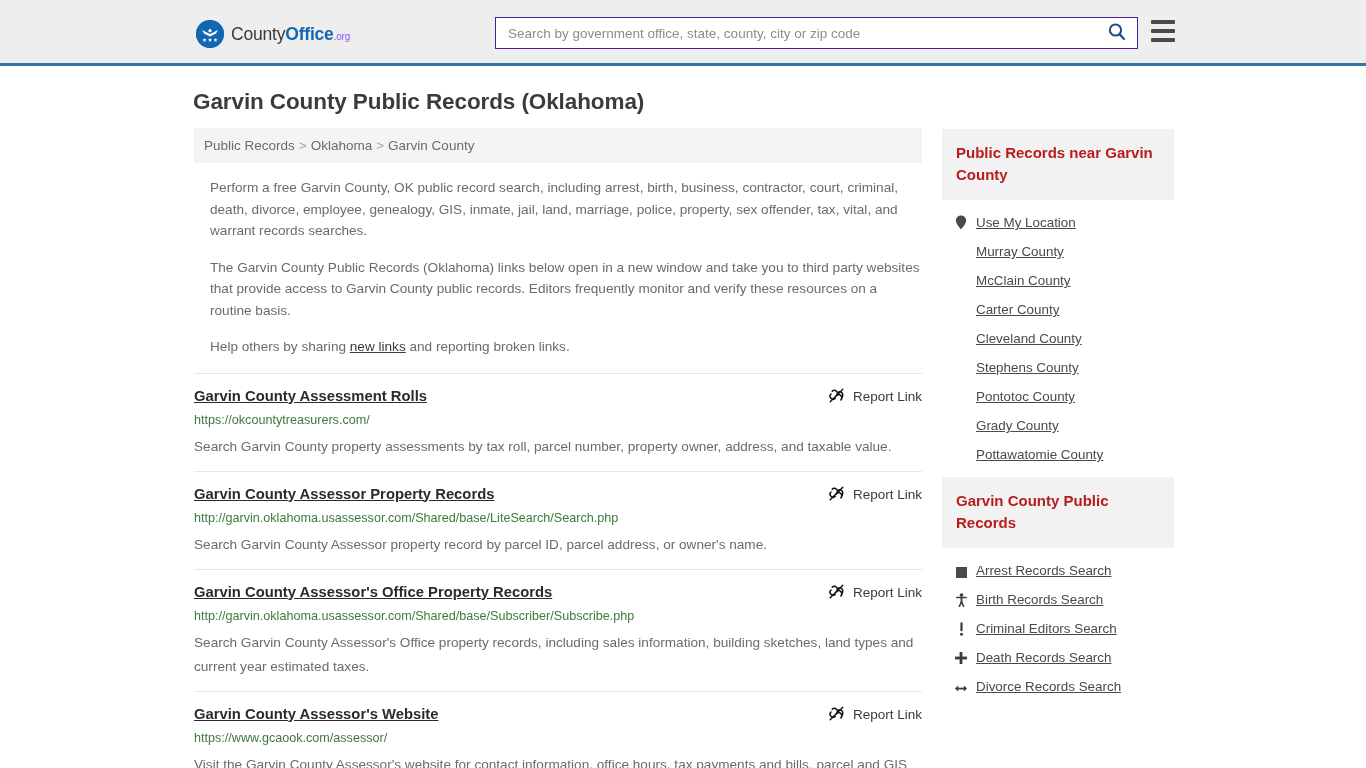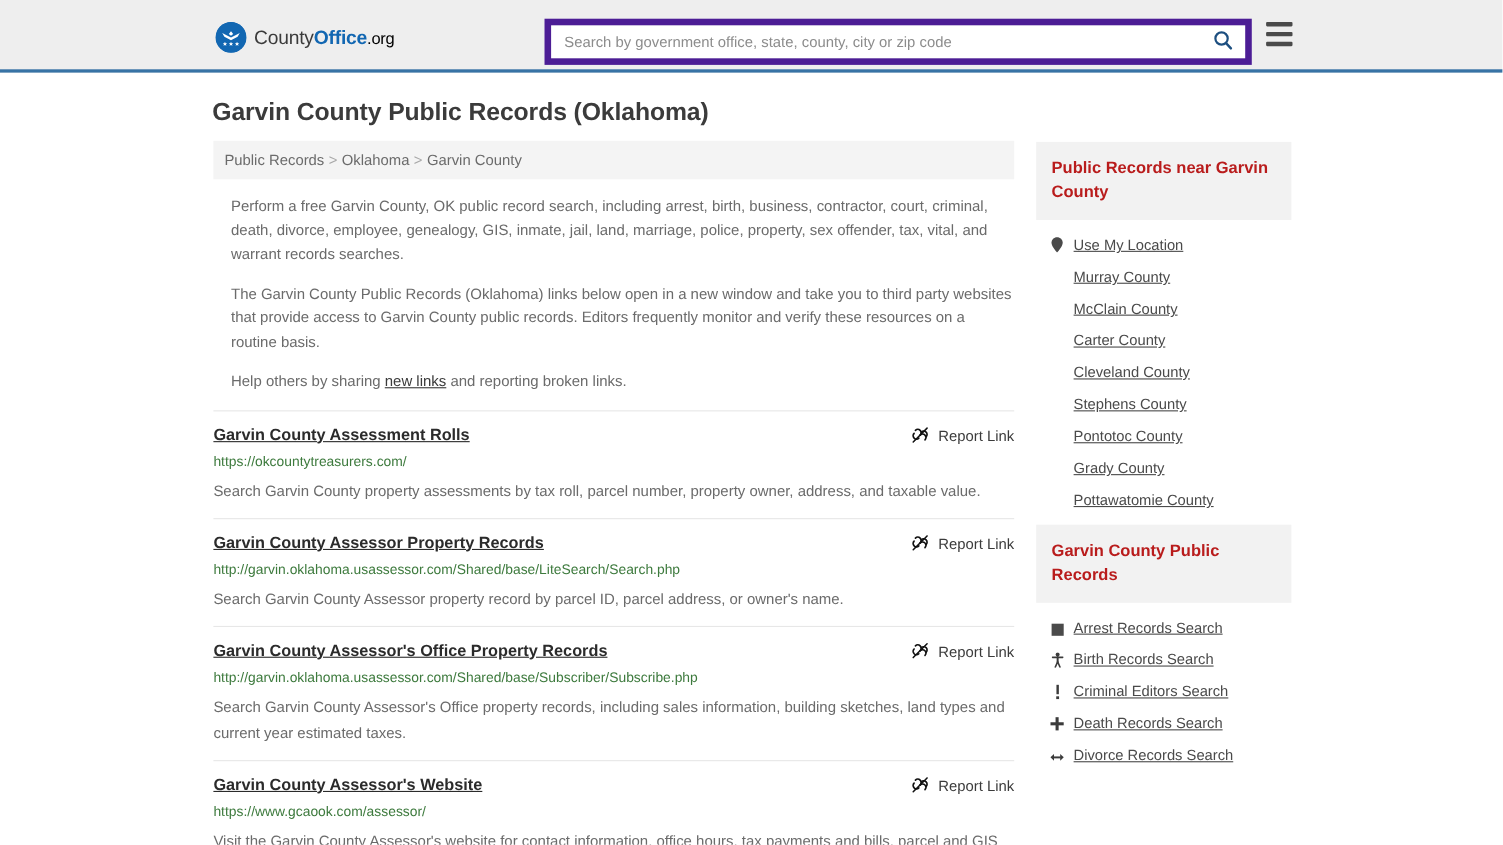--- a/index.html
+++ b/index.html
@@ -40,32 +40,32 @@
   }
   .brand-logo svg { display:block; }
   .brand-text {
     font-size: 17.5px;
     letter-spacing: -0.2px;
     color: #3b3b3b;
     white-space: nowrap;
   }
   .brand-text .b-county { color: #3b3b3b; }
   .brand-text .b-office { color: #1267b2; font-weight: bold; }
-  .brand-text .b-org { color: #000000; font-size: 15px; }
+  .brand-text .b-org { color: #8b5cf6; font-size: 10px; }
 
   .search-wrap {
     position: absolute;
     left: 495px;
     top: 17px;
     width: 643px;
-    height: 42px;
+    height: 32px;
     display: flex;
     align-items: center;
     background: #ffffff;
-    border: 6px solid #4c1d95;
+    border: 1px solid #4c1d95;
     padding: 0 8px 0 10px;
   }
   .search-input {
     flex: 1 1 auto;
     border: none;
     outline: none;
     font-family: "Liberation Sans", sans-serif;
     font-size: 13.5px;
     color: #3b3b3b;
     background: transparent;

